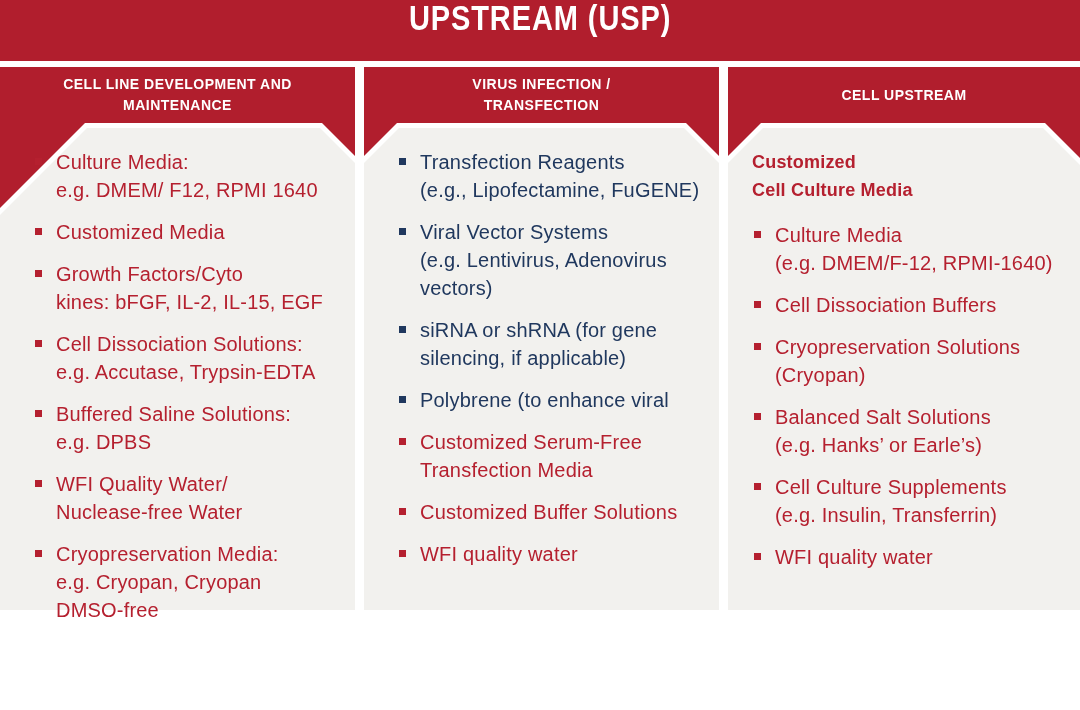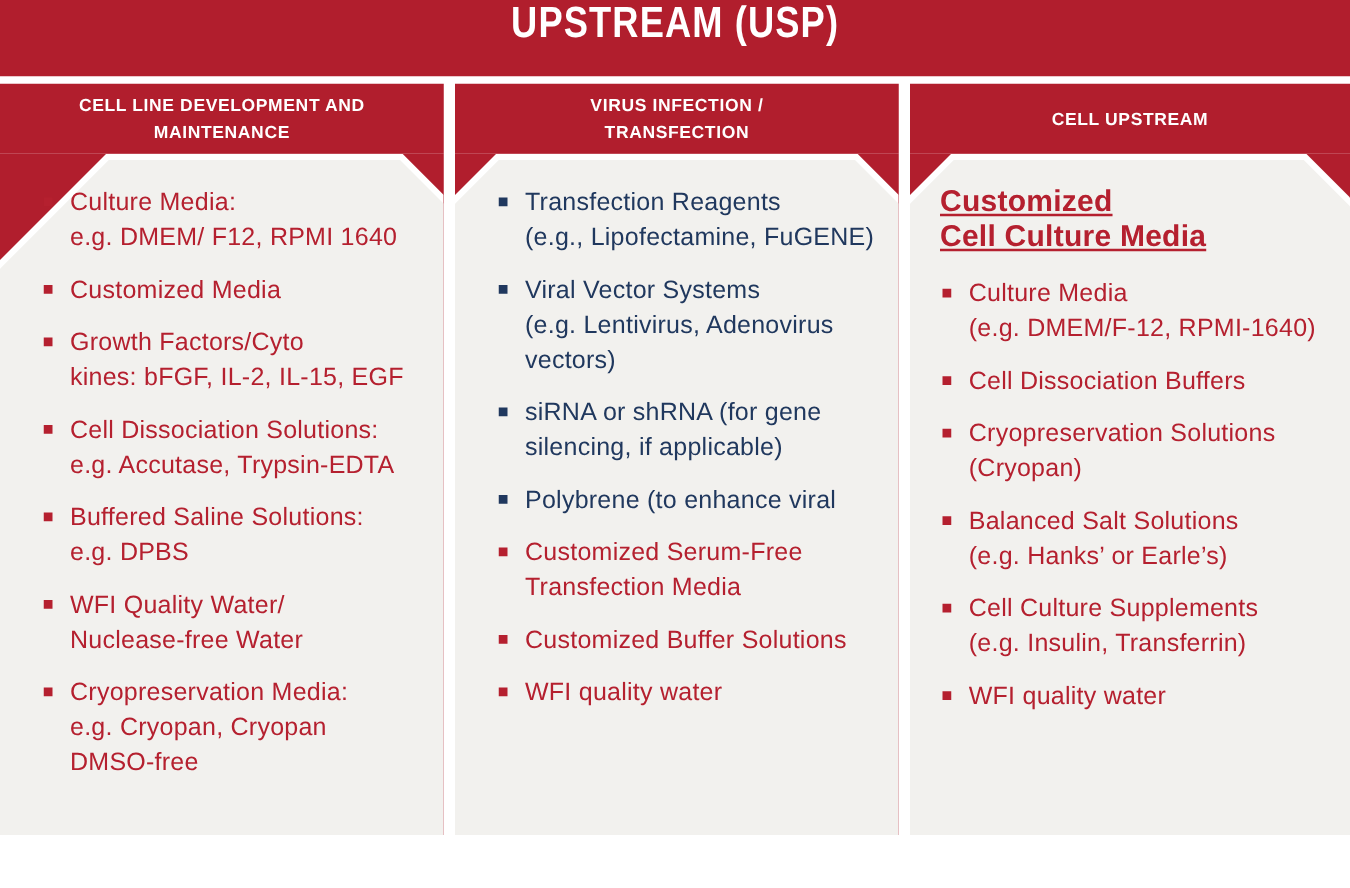--- a/index.html
+++ b/index.html
@@ -24,38 +24,38 @@
   .column{position:absolute;top:67px;height:643px;}
   .col-1{left:0;width:355px;}
   .col-2{left:364px;width:355px;}
   .col-3{left:728px;width:352px;}
 
   .col-header{height:56px;background:var(--red);display:flex;flex-direction:column;
     align-items:center;justify-content:center;}
   .hline{color:#fff;font-weight:bold;font-size:14px;line-height:21px;letter-spacing:.5px;
     white-space:nowrap;text-align:center;}
 
-  .col-body{position:relative;height:545px;background:var(--red);}
+  .col-body{position:relative;height:487px;background:var(--red);}
   .panel-white,.panel-gray{position:absolute;left:0;top:0;right:0;bottom:0;}
   .panel-white{background:#fff;}
   .panel-gray{background:var(--panel);}
 
   .col-1 .panel-white{clip-path:polygon(85px 0,calc(100% - 33px) 0,100% 33px,100% 100%,0 100%,0 85px);}
   .col-1 .panel-gray {clip-path:polygon(87px 5px,calc(100% - 35px) 5px,100% 40px,100% 100%,0 100%,0 92px);}
   .col-2 .panel-white{clip-path:polygon(33px 0,calc(100% - 33px) 0,100% 33px,100% 100%,0 100%,0 33px);}
   .col-2 .panel-gray {clip-path:polygon(35px 5px,calc(100% - 35px) 5px,100% 40px,100% 100%,0 100%,0 40px);}
   .col-3 .panel-white{clip-path:polygon(33px 0,calc(100% - 35px) 0,100% 35px,100% 100%,0 100%,0 33px);}
   .col-3 .panel-gray {clip-path:polygon(35px 5px,calc(100% - 37px) 5px,100% 42px,100% 100%,0 100%,0 40px);}
 
   .content{position:absolute;left:0;top:0;right:0;bottom:0;padding:25px 6px 0 33px;}
   .col-2 .content{}
   .col-3 .content{padding-left:24px;}
 
-  .intro{font-weight:bold;color:var(--red-text);font-size:24px;line-height:28px;
-    letter-spacing:.2px;margin-bottom:17px;white-space:nowrap;text-decoration:underline;}
+  .intro{font-weight:bold;color:var(--red-text);font-size:18px;line-height:28px;
+    letter-spacing:.2px;margin-bottom:17px;white-space:nowrap;}
 
   .item{display:flex;margin-bottom:14px;}
   .item.red{color:var(--red-text);}
   .item.navy{color:var(--navy);}
   .bullet{flex:none;width:7px;height:7px;margin:10px 14px 0 2px;background:currentColor;}
   .lines{font-size:20px;line-height:28px;letter-spacing:.2px;}
   .tline{white-space:nowrap;}
 </style>
 </head>
 <body>

